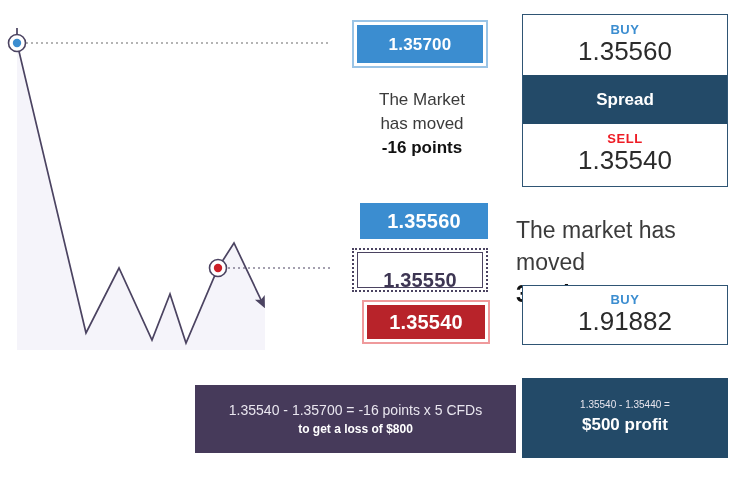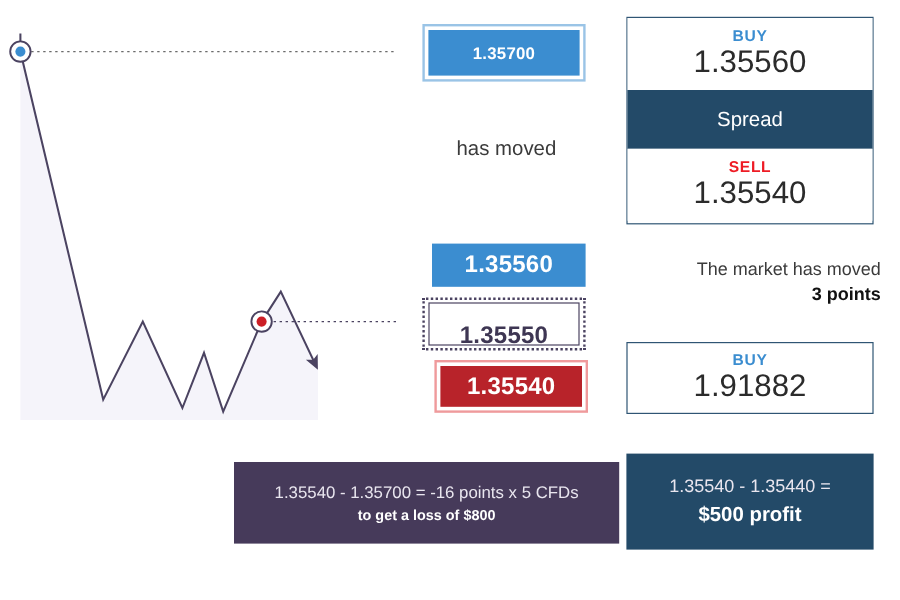--- a/index.html
+++ b/index.html
@@ -32,21 +32,21 @@
 
   
   .pricebox {
     position: absolute;
     box-sizing: border-box;
     display: flex;
     align-items: center;
     justify-content: center;
   }
   .pricebox .val {
-    font-size: 14px;
+    font-size: 17px;
     font-weight: 700;
     letter-spacing: 0.2px;
     line-height: 1;
   }
 
   
   #box-open {
     left: 352px;
     top: 20px;
     width: 136px;
@@ -170,31 +170,31 @@
   #spread-band {
     height: 49px;
     background: #234a68;
     display: flex;
     align-items: center;
     justify-content: center;
   }
   #spread-band .label {
     color: #ffffff;
     font-size: 17px;
-    font-weight: 400;
+    font-weight: 700;
   }
 
   
   #caption-right {
     position: absolute;
     left: 516px;
     top: 214px;
     width: 218px;
-    text-align: right;
-    font-size: 15px;
+    text-align: left;
+    font-size: 23px;
     line-height: 1.4;
     color: #3b3b3b;
   }
   #caption-right .strong {
     display: block;
     font-weight: 700;
     color: #111111;
   }
 
   
@@ -246,21 +246,21 @@
     height: 68px;
     background: #463a5a;
   }
   #summary-profit {
     left: 522px;
     top: 378px;
     width: 206px;
     height: 80px;
     background: #234a68;
   }
-  #summary-profit .line { font-size: 15px; line-height: 1.4; }
+  #summary-profit .line { font-size: 10px; line-height: 1.4; }
   #summary-profit .bold { font-size: 17px; }
 </style>
 </head>
 <body>
 
 <div id="stage">
 
   <div id="chart-panel">
     <svg id="chart-svg" width="330" height="375" viewBox="0 0 330 375">
       <defs>
@@ -289,22 +289,23 @@
     </svg>
   </div>
 
   <div class="pricebox" id="box-open">
     <div class="inner">
       <span class="val">1.35700</span>
     </div>
   </div>
 
   <div id="caption-left">
-    <br>
+    <span>The Market</span><br>
     <span>has moved</span>
+    <span class="strong">-16 points</span>
   </div>
 
   <div class="pricebox" id="box-bid-upper">
     <span class="val">1.35560</span>
   </div>
 
   <div class="pricebox" id="box-mid">
     <div class="inner">
       <span class="val">1.35550</span>
     </div>

